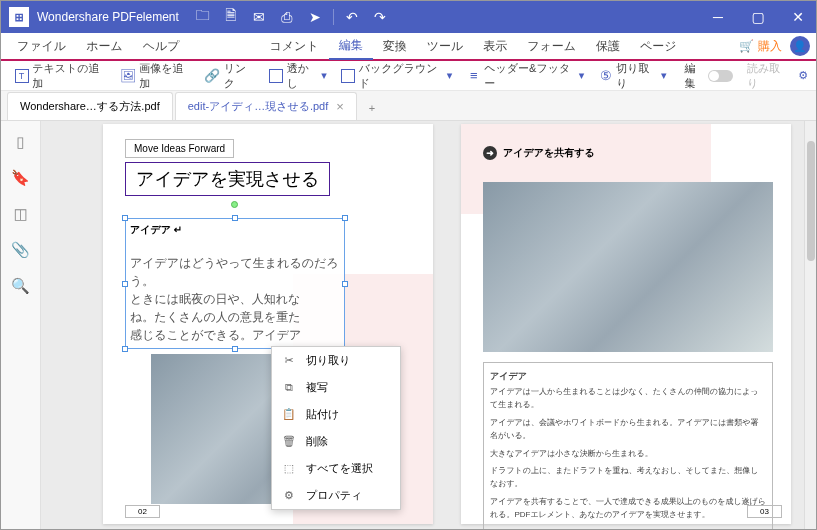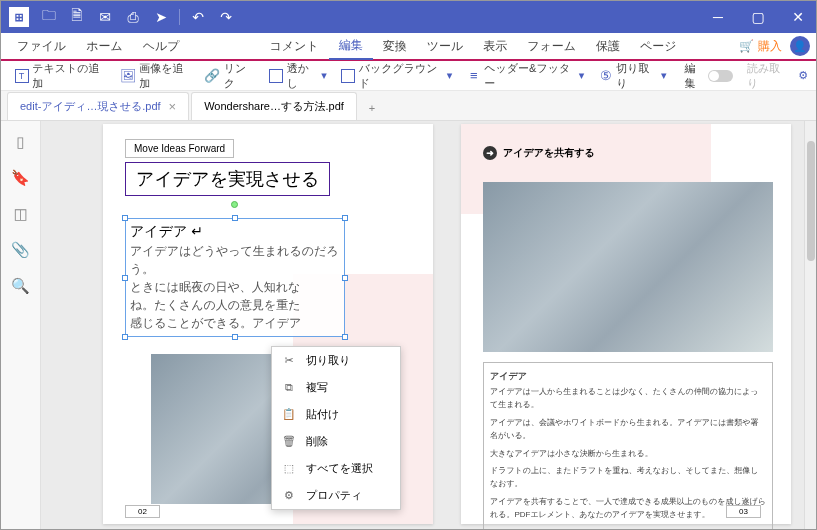--- a/index.html
+++ b/index.html
@@ -41,44 +41,45 @@
 .page.right .pinkbg{left:0;top:0;width:250px;height:90px}
 .pg-pad{position:absolute;left:22px;right:22px;top:14px}
 .h-small{border:1px solid #bbb;padding:3px 8px;font-size:10px;display:inline-block;margin-bottom:4px}
 .h-big{border:1px solid #4c1d95;padding:4px 10px;font-size:18px;font-family:"Yu Mincho",serif;display:inline-block}
 .textbox{position:absolute;left:22px;top:94px;width:220px;border:1px solid #6aa3e8;padding:4px;background:rgba(255,255,255,.9)}
 .textbox .handle{width:6px;height:6px;background:#fff;border:1px solid #4a8fe0;position:absolute}
 .textbox .h-tl{top:-4px;left:-4px}.textbox .h-tr{top:-4px;right:-4px}.textbox .h-bl{bottom:-4px;left:-4px}.textbox .h-br{bottom:-4px;right:-4px}
 .textbox .h-t{top:-4px;left:50%;margin-left:-3px}.textbox .h-b{bottom:-4px;left:50%;margin-left:-3px}
 .textbox .h-l{left:-4px;top:50%;margin-top:-3px}.textbox .h-r{right:-4px;top:50%;margin-top:-3px}
 .textbox .rot{width:7px;height:7px;border:1px solid #5b5;border-radius:50%;background:#8e8;position:absolute;top:-18px;left:50%;margin-left:-4px}
-.textbox .tb-title{font-size:14px;font-weight:normal;margin-bottom:1px}
+.textbox .tb-title{font-size:10px;font-weight:bold;margin-bottom:17px}
 .textbox .tb-body{font-size:12px;color:#555;line-height:1.5}
 .img-ph{background:linear-gradient(135deg,#8899a6 0%,#b8c4cc 40%,#9aa8b3 60%,#d4ddde 100%);position:absolute}
 .page.left .img-ph{left:48px;top:230px;width:250px;height:150px}
 .page.right .img-ph{left:22px;top:58px;width:290px;height:170px}
 .page.right .shareblk{position:absolute;left:22px;top:22px;display:flex;align-items:center;gap:6px;font-size:10px;font-weight:bold}
 .page.right .shareblk .circ{width:14px;height:14px;border-radius:50%;background:#333;color:#fff;display:flex;align-items:center;justify-content:center;font-size:9px}
 .page.right .textarea{position:absolute;left:22px;top:238px;width:290px;border:1px solid #bbb;padding:6px;font-size:8px;color:#444;line-height:1.6}
 .page.right .textarea .tt{font-weight:bold;margin-bottom:3px;font-size:9px}
 .page.right .textarea p{margin-bottom:5px}
 .pgnum{position:absolute;bottom:6px;border:1px solid #bbb;padding:1px 12px;font-size:8px}
-.page.left .pgnum{left:22px}.page.right .pgnum{right:30px}
+.page.left .pgnum{left:22px}.page.right .pgnum{right:9px}
 .ctxmenu{position:absolute;left:230px;top:225px;width:130px;background:#fff;border:1px solid #ccc;box-shadow:0 2px 8px rgba(0,0,0,.2);font-size:11px;z-index:10}
 .ctxmenu .ci{display:flex;align-items:center;gap:10px;padding:6px 10px;cursor:pointer}
 .ctxmenu .ci .cic{width:14px;text-align:center;color:#666}
 .scrollbar{width:12px;background:#f0f0f0;border-left:1px solid #ddd}
 .scrollbar .thumb{width:8px;height:120px;background:#c8c8c8;border-radius:4px;margin:20px auto 0}
 .sv{color:#4a5fbf}
 </style>
 </head>
 <body>
 
 <div class="titlebar">
   <div class="logo">⊞</div>
+  <div class="title">Wondershare PDFelement</div>
   <div class="tb-icons">
     <span>🗀</span>
     <span>🗎</span>
     <span>✉</span>
     <span>⎙</span>
     <span>➤</span>
   </div>
   <div class="tb-sep"></div>
   <div class="tb-icons">
     <span>↶</span>
@@ -156,26 +157,26 @@
   <div style="flex:1"></div>
   <div class="t">
       <span>編集</span>
       <span class="toggle"></span>
     </div>
   <div class="t" style="color:#bbb">読み取り</div>
   <span class="ic sv">⚙</span>
 </div>
 
 <div class="tabbar">
+  <div class="tab">
+      <span>Wondershare…する方法.pdf</span>
+    </div>
   <div class="tab active">
       <span>edit-アイディ…現させる.pdf</span>
       <span class="x">×</span>
-    </div>
-  <div class="tab">
-      <span>Wondershare…する方法.pdf</span>
     </div>
   <div class="add">+</div>
 </div>
 
 <div class="content">
   <div class="sidebar">
     <span>▯</span>
     <span>🔖</span>
     <span>◫</span>
     <span>📎</span>

